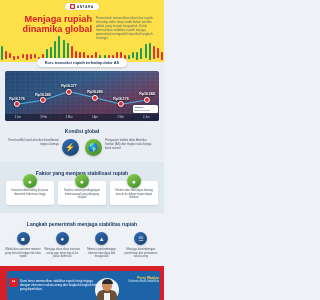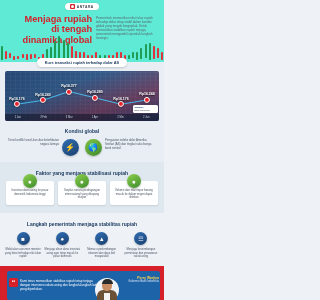--- a/index.html
+++ b/index.html
@@ -5,21 +5,21 @@
   html,body{margin:0;padding:0;}
   body{
     width:164px;height:300px;overflow:hidden;
     font-family:"Liberation Sans",sans-serif;
     background:#eef2f6;
     -webkit-font-smoothing:antialiased;
   }
   .page{position:relative;width:164px;height:300px;overflow:hidden;background:#e9eef4;}
 
   
-  .hdr{position:relative;height:62px;background:#5eead4;overflow:hidden;}
+  .hdr{position:relative;height:62px;background:#fde047;overflow:hidden;}
   .logobar{height:13px;display:flex;align-items:center;justify-content:center;}
   .logo{display:flex;align-items:center;gap:1.5px;background:#fff;border-radius:6px;padding:1px 5px;
         box-shadow:0 0 1px rgba(0,0,0,.25);}
   .logo-mark{width:5px;height:5px;background:#d6202a;border-radius:1px;position:relative;}
   .logo-mark:after{content:"";position:absolute;left:1px;top:1px;width:3px;height:3px;background:#fff;border-radius:50%;}
   .logo-txt{font-size:3.4px;letter-spacing:.5px;color:#3d4550;font-weight:700;}
 
   .hdr-body{display:flex;padding:1px 6px 0 6px;gap:4px;}
   .headline{font-size:9.2px;line-height:10.4px;font-weight:700;color:#d6202a;width:86px;text-align:right;}
   .headline .l2{padding-left:14px;}
@@ -115,21 +115,20 @@
     <div class="logobar">
       <div class="logo">
         <span class="logo-mark"></span>
         <span class="logo-txt">ANTARA</span>
       </div>
     </div>
 
     <div class="hdr-body">
       <div class="headline">
         <div>Menjaga rupiah</div>
-        <div class="l2">di tengah</div>
         <div>dinamika global</div>
       </div>
       <div class="lede">Pemerintah memastikan nilai tukar rupiah terhadap dolar tetap stabil dalam kondisi global yang tengah bergejolak. Untuk memastikan stabilitas rupiah terjaga, pemerintah mengambil sejumlah langkah strategis.</div>
     </div>
 
     <div class="candles" id="candles">
         <div class="candle" style="left: 1px; height: 14px; bottom: 2px; background: rgb(31, 157, 85);"></div>
         <div class="candle" style="left: 5.1px; height: 8px; bottom: 3px; background: rgb(226, 51, 60);"></div>
         <div class="candle" style="left: 9.2px; height: 5px; bottom: 4px; background: rgb(226, 51, 60);"></div>
         <div class="candle" style="left: 13.3px; height: 4px; bottom: 2px; background: rgb(226, 51, 60);"></div>

